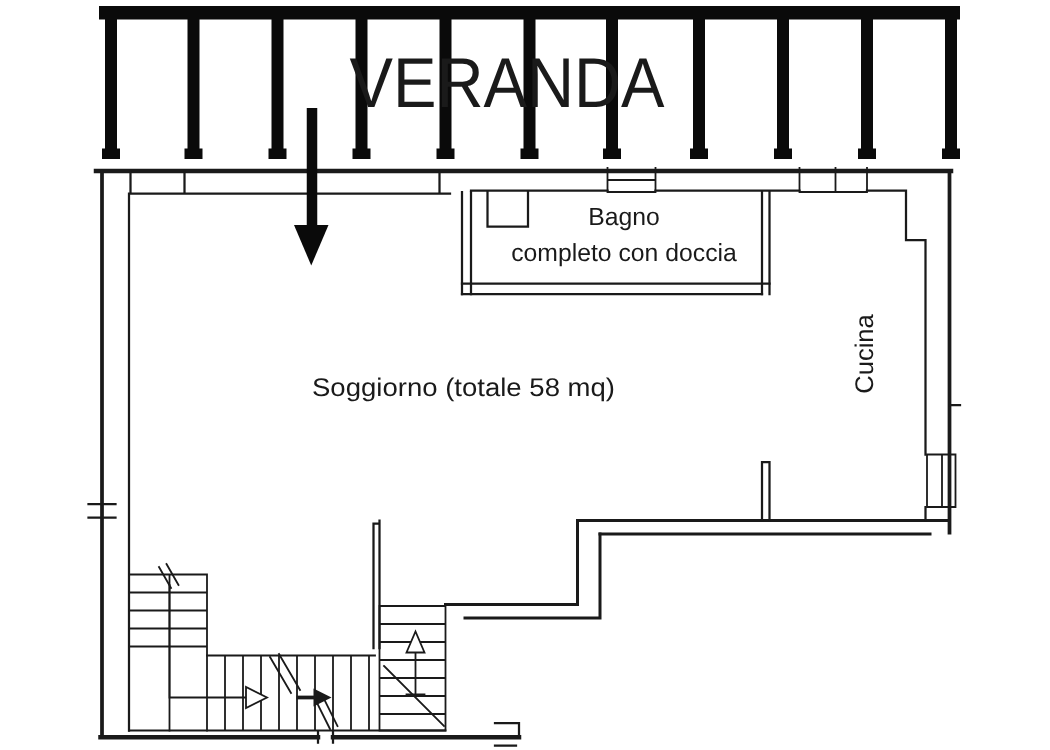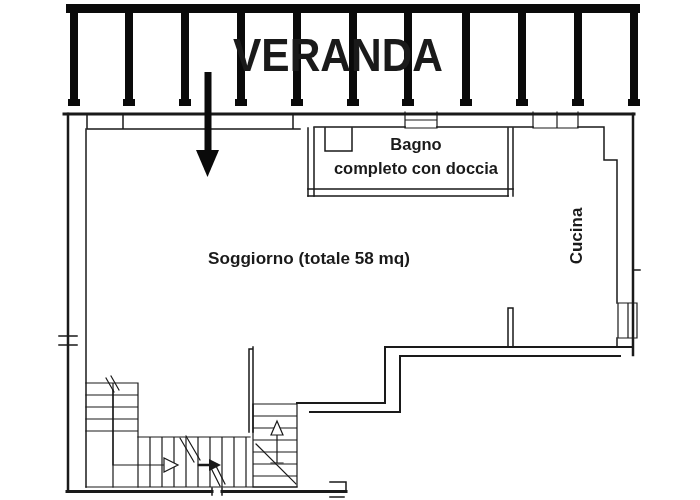--- a/index.html
+++ b/index.html
@@ -9,21 +9,20 @@
     width: 700px;
     height: 500px;
     overflow: hidden;
     font-family: "Liberation Sans", sans-serif;
   }
   .plan-wrap {
     position: relative;
     width: 700px;
     height: 500px;
     background: #ffffff;
-    font-weight: bold;
   }
   svg { display: block; }
   text {
     font-family: "Liberation Sans", sans-serif;
     fill: #1a1a1a;
   }
   .room-label { font-size: 17px; }
   .bagno-label { font-size: 16.5px; }
   .veranda-label {
     font-size: 47px;

